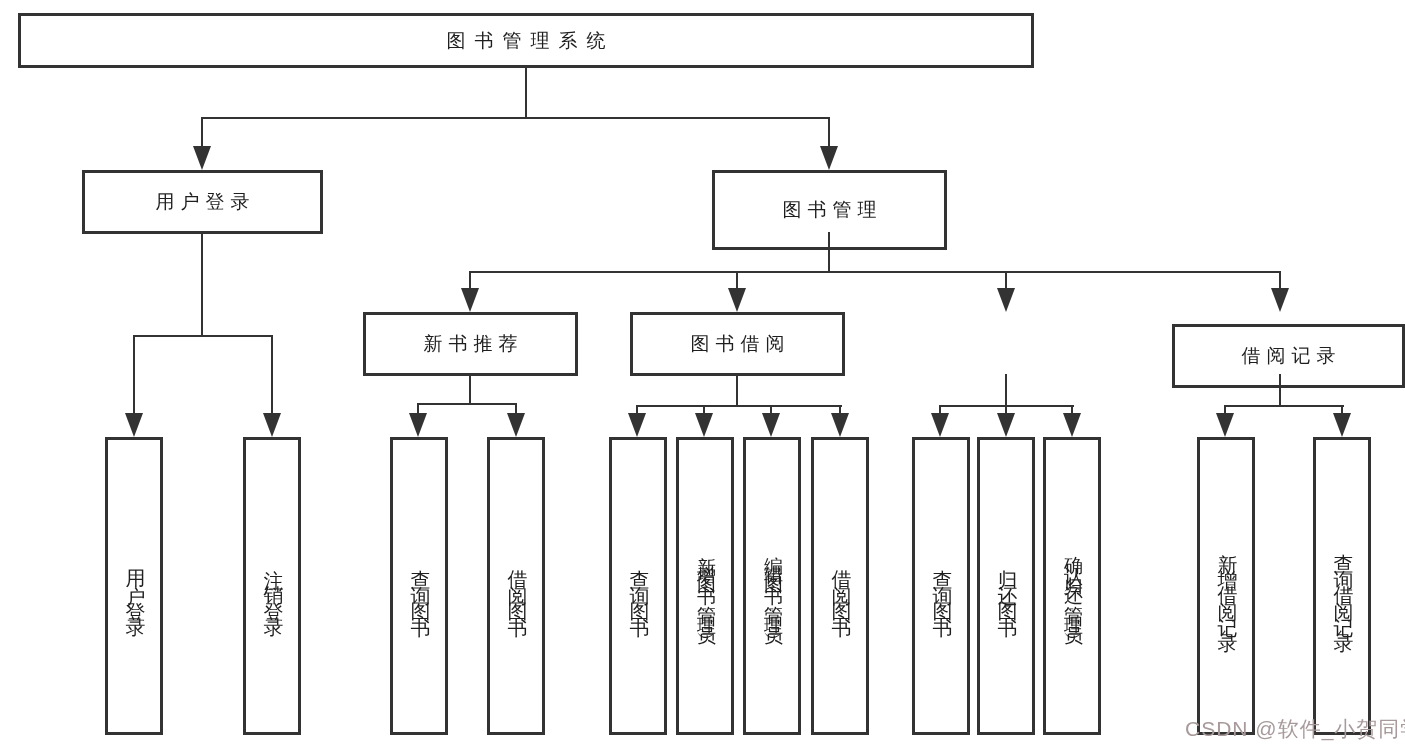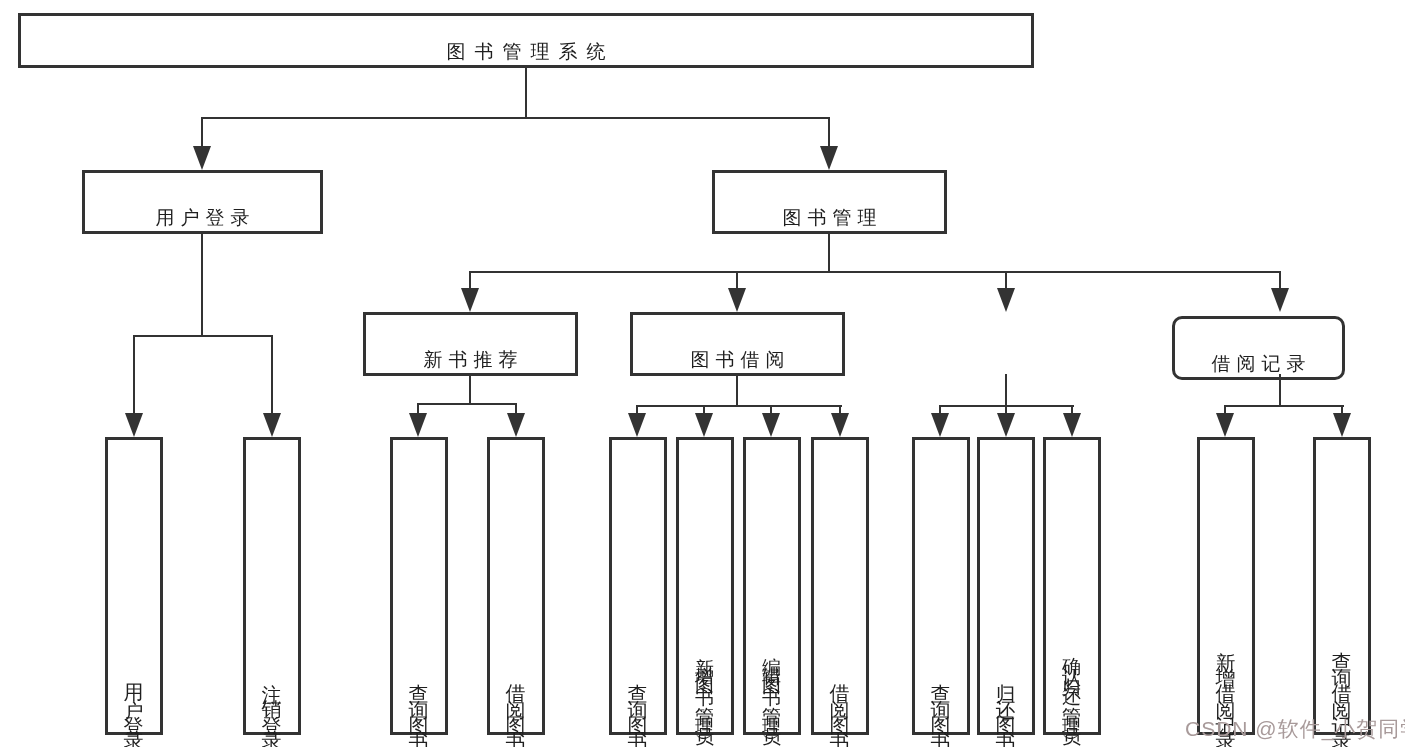--- a/index.html
+++ b/index.html
@@ -13,22 +13,23 @@
     width:1405px;height:747px;overflow:hidden;
     background:var(--bg);
     font-family:"Liberation Sans", sans-serif;
     color:var(--text);
   }
   .stage{position:relative;width:1405px;height:747px;background:var(--bg);}
 
   .box{
     position:absolute;box-sizing:border-box;
     border:3px solid var(--line);background:var(--bg);
-    display:flex;align-items:flex-end;justify-content:center;
+    display:flex;align-items:center;justify-content:center;
     color:var(--text);
+    font-family:Liberation Mono, monospace;
   }
   .hlabel{font-size:19px;letter-spacing:6px;text-indent:6px;white-space:nowrap;}
   .title-label{font-size:19px;letter-spacing:9px;text-indent:9px;}
   .vtext{
     writing-mode:vertical-rl;text-orientation:mixed;
     font-size:20px;letter-spacing:16px;line-height:1;white-space:nowrap;
   }
   .vtext.v9{font-size:19px;letter-spacing:10px;}
 
   .line{position:absolute;background:var(--line);}
@@ -54,21 +55,21 @@
   <div class="line" style="left:525px;top:66px;width:2px;height:53px;"></div>
   <div class="line" style="left:201px;top:117px;width:629px;height:2px;"></div>
   <div class="line" style="left:201px;top:117px;width:2px;height:31px;"></div>
   <div class="arrow" style="left:193px;top:146px;"></div>
   <div class="line" style="left:828px;top:117px;width:2px;height:31px;"></div>
   <div class="arrow" style="left:820px;top:146px;"></div>
 
   <div class="box" style="left:82px;top:170px;width:241px;height:64px;">
     <span class="hlabel">用户登录</span>
   </div>
-  <div class="box" style="left:712px;top:170px;width:235px;height:64px;">
+  <div class="box" style="left:712px;top:170px;width:235px;height:80px;">
     <span class="hlabel">图书管理</span>
   </div>
 
   <div class="line" style="left:201px;top:232px;width:2px;height:105px;"></div>
   <div class="line" style="left:133px;top:335px;width:140px;height:2px;"></div>
   <div class="line" style="left:133px;top:335px;width:2px;height:80px;"></div>
   <div class="arrow" style="left:125px;top:413px;"></div>
   <div class="line" style="left:271px;top:335px;width:2px;height:80px;"></div>
   <div class="arrow" style="left:263px;top:413px;"></div>
 
@@ -82,21 +83,21 @@
   <div class="arrow" style="left:997px;top:288px;"></div>
   <div class="line" style="left:1279px;top:271px;width:2px;height:19px;"></div>
   <div class="arrow" style="left:1271px;top:288px;"></div>
 
   <div class="box" style="left:630px;top:312px;width:215px;height:64px;">
     <span class="hlabel">图书借阅</span>
   </div>
   <div class="box" style="left:363px;top:312px;width:215px;height:64px;">
     <span class="hlabel">新书推荐</span>
   </div>
-  <div class="box" style="left:1172px;top:316px;width:173px;height:64px;border-radius:10px;">
+  <div class="box" style="left:1172px;top:324px;width:233px;height:64px;">
     <span class="hlabel">借阅记录</span>
   </div>
 
   <div class="line" style="left:469px;top:374px;width:2px;height:31px;"></div>
   <div class="line" style="left:417px;top:403px;width:100px;height:2px;"></div>
   <div class="line" style="left:417px;top:403px;width:2px;height:12px;"></div>
   <div class="arrow" style="left:409px;top:413px;"></div>
   <div class="line" style="left:515px;top:403px;width:2px;height:12px;"></div>
   <div class="arrow" style="left:507px;top:413px;"></div>
 

